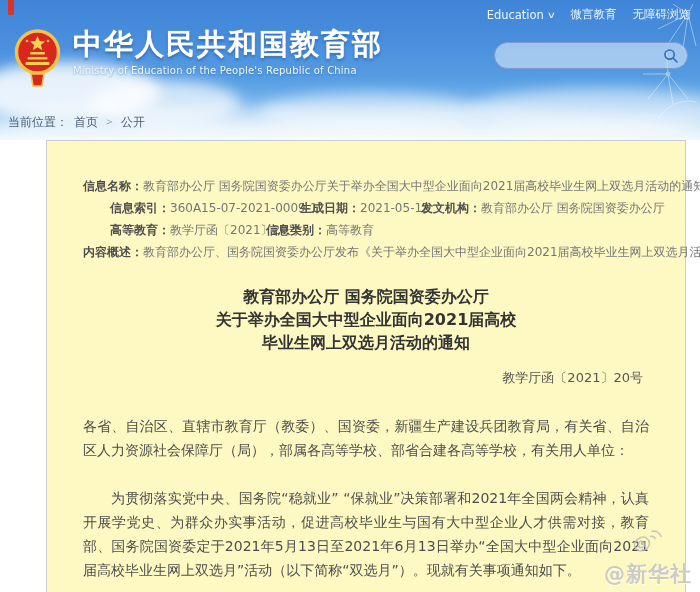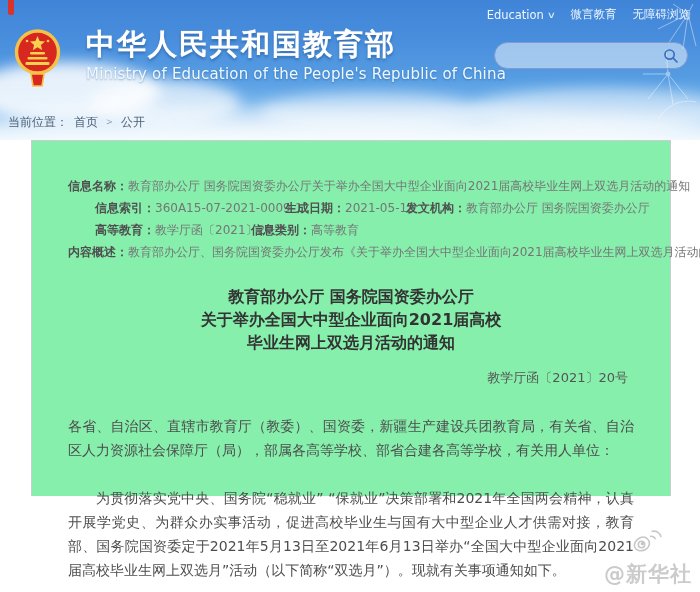--- a/index.html
+++ b/index.html
@@ -37,30 +37,30 @@
   .top-links {
     position: absolute; top: 7px; right: 10px;
     display: flex; align-items: center; gap: 16px;
     color: #eef6ff; font-size: 11.5px;
   }
   .top-links .lnk { display: flex; align-items: center; gap: 4px; cursor: pointer; white-space: nowrap; }
   .caret { font-size: 9px; transform: scaleX(1.4); display:inline-block; opacity:.9; }
 
   .brand {
     position: absolute; left: 14px; top: 24px;
-    display: flex; align-items: flex-start; gap: 25px;
+    display: flex; align-items: flex-start; gap: 12px;
   }
   .brand-text { padding-top: 4px; }
   .site-title {
     color: #ffffff; font-size: 29px; font-weight: bold; letter-spacing: 2px;
     text-shadow: 0 2px 3px rgba(22, 73, 135, 0.55), 0 0 1px rgba(255,255,255,.6);
     line-height: 1.15; white-space: nowrap;
   }
   .site-subtitle {
-    color: #f0f8ff; font-size: 15px; margin-top: 4px; letter-spacing: .2px;
+    color: #f0f8ff; font-size: 10px; margin-top: 4px; letter-spacing: .2px;
     text-shadow: 0 1px 2px rgba(22,73,135,.45); white-space: nowrap;
   }
 
   .search-box {
     position: absolute; right: 12px; top: 42px;
     width: 194px; height: 27px; border-radius: 14px;
     background: rgba(232, 242, 252, 0.55);
     border: 1px solid #8099d2;
     display: flex; align-items: center; justify-content: flex-end;
     padding-right: 8px;
@@ -76,22 +76,22 @@
   .breadcrumb {
     position: absolute; left: 8px; top: 114px;
     font-size: 12px; color: #4e6075; display: flex; gap: 6px; align-items: flex-start;
     z-index: 3;
   }
   .breadcrumb .sep { color: #7b8da1; font-size: 11px; }
   .breadcrumb .crumb { cursor: pointer; }
 
   
   .panel {
-    position: absolute; left: 31px; top: 140px; width: 640px; height: 356px;
-    background: #86efac; border: 1px solid #c9ccd1; border-bottom: none;
+    position: absolute; left: 46px; top: 140px; width: 640px; height: 452px;
+    background: #fef9c3; border: 1px solid #c9ccd1; border-bottom: none;
     padding: 34px 36px 0 36px; z-index: 2;
   }
 
   .info-list { font-size: 12px; line-height: 22px; color: #757575; }
   .info-row { display: flex; white-space: nowrap; }
   .info-label { font-weight: bold; color: #4f4f4f; flex: none; }
   .info-cell { display: flex; }
   .cell-w1 { width: 156px; margin-left: 27px; }
   .cell-w2 { width: 155px; padding-left: 34px; }
 

